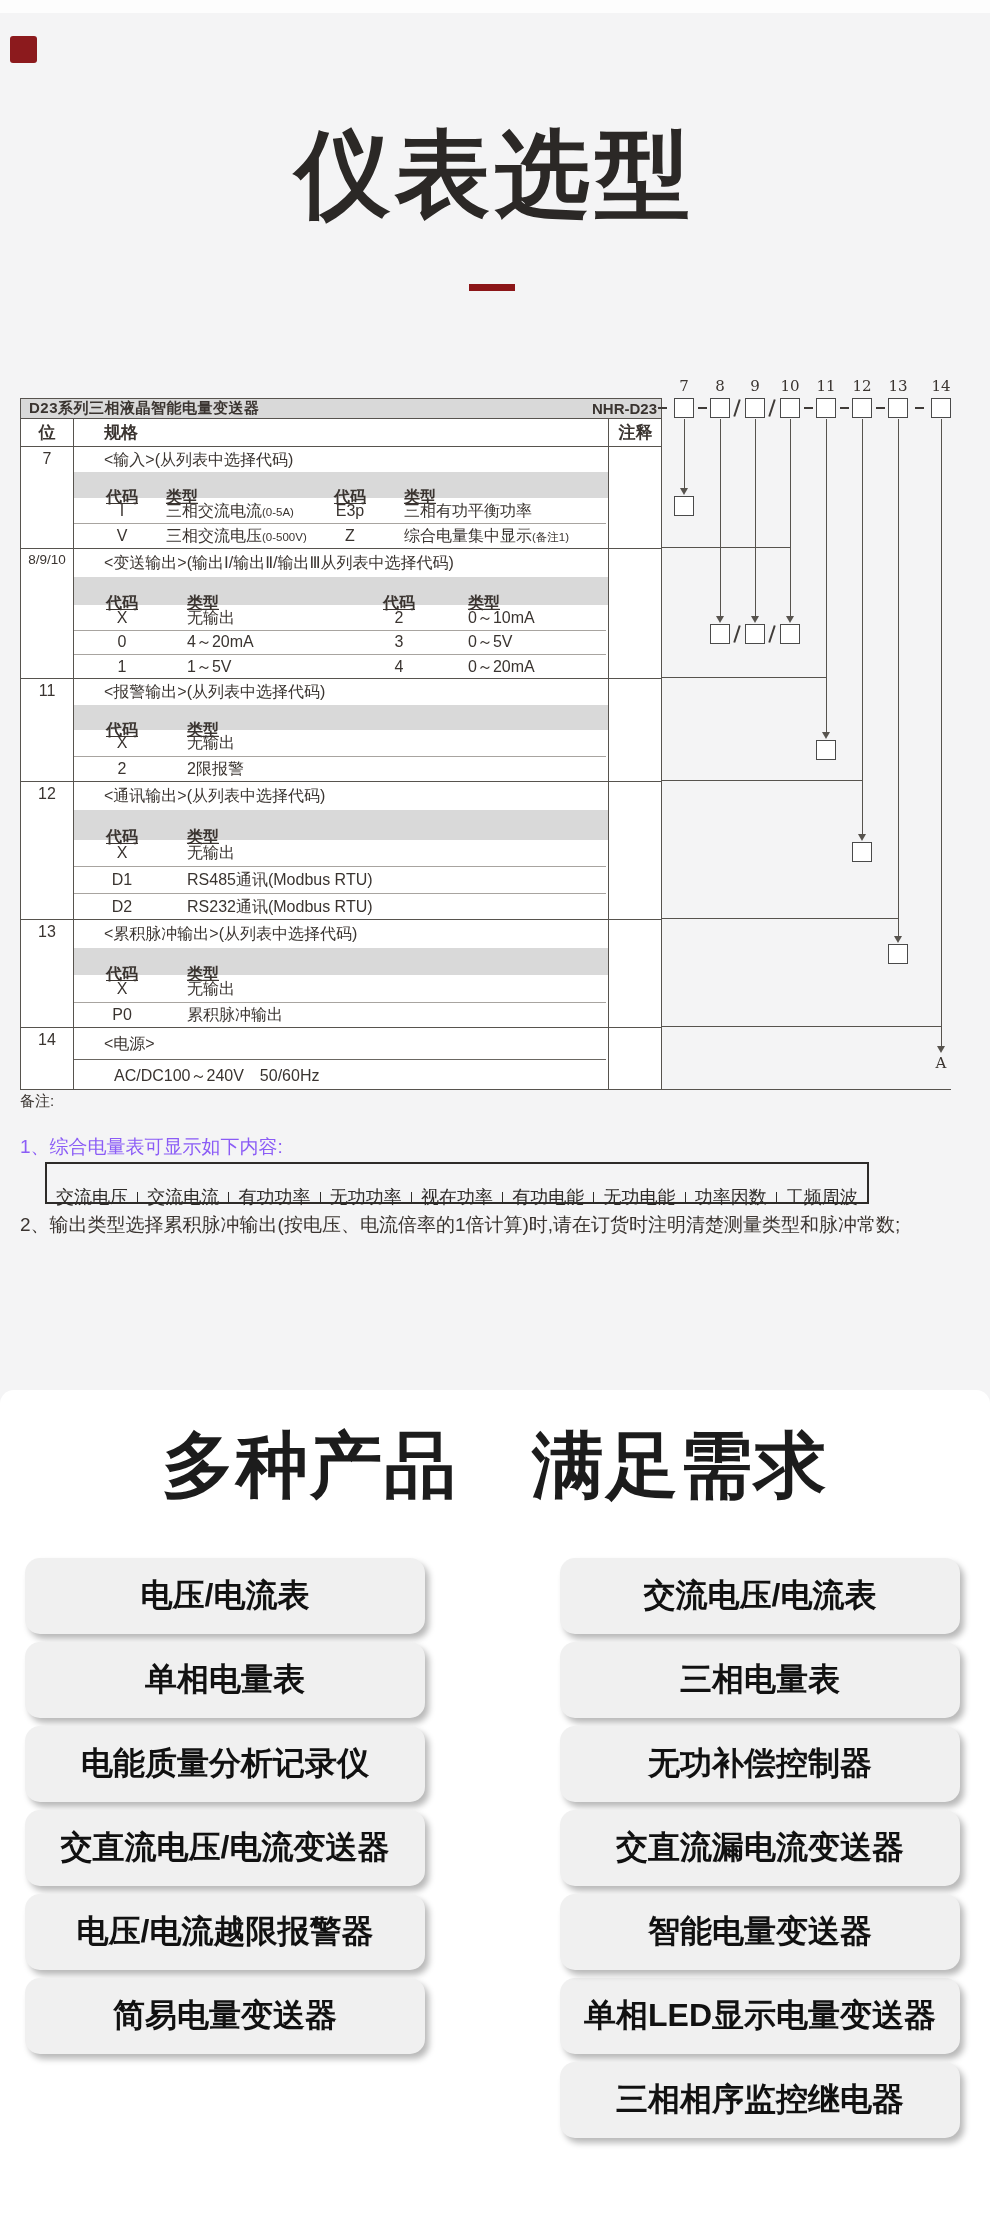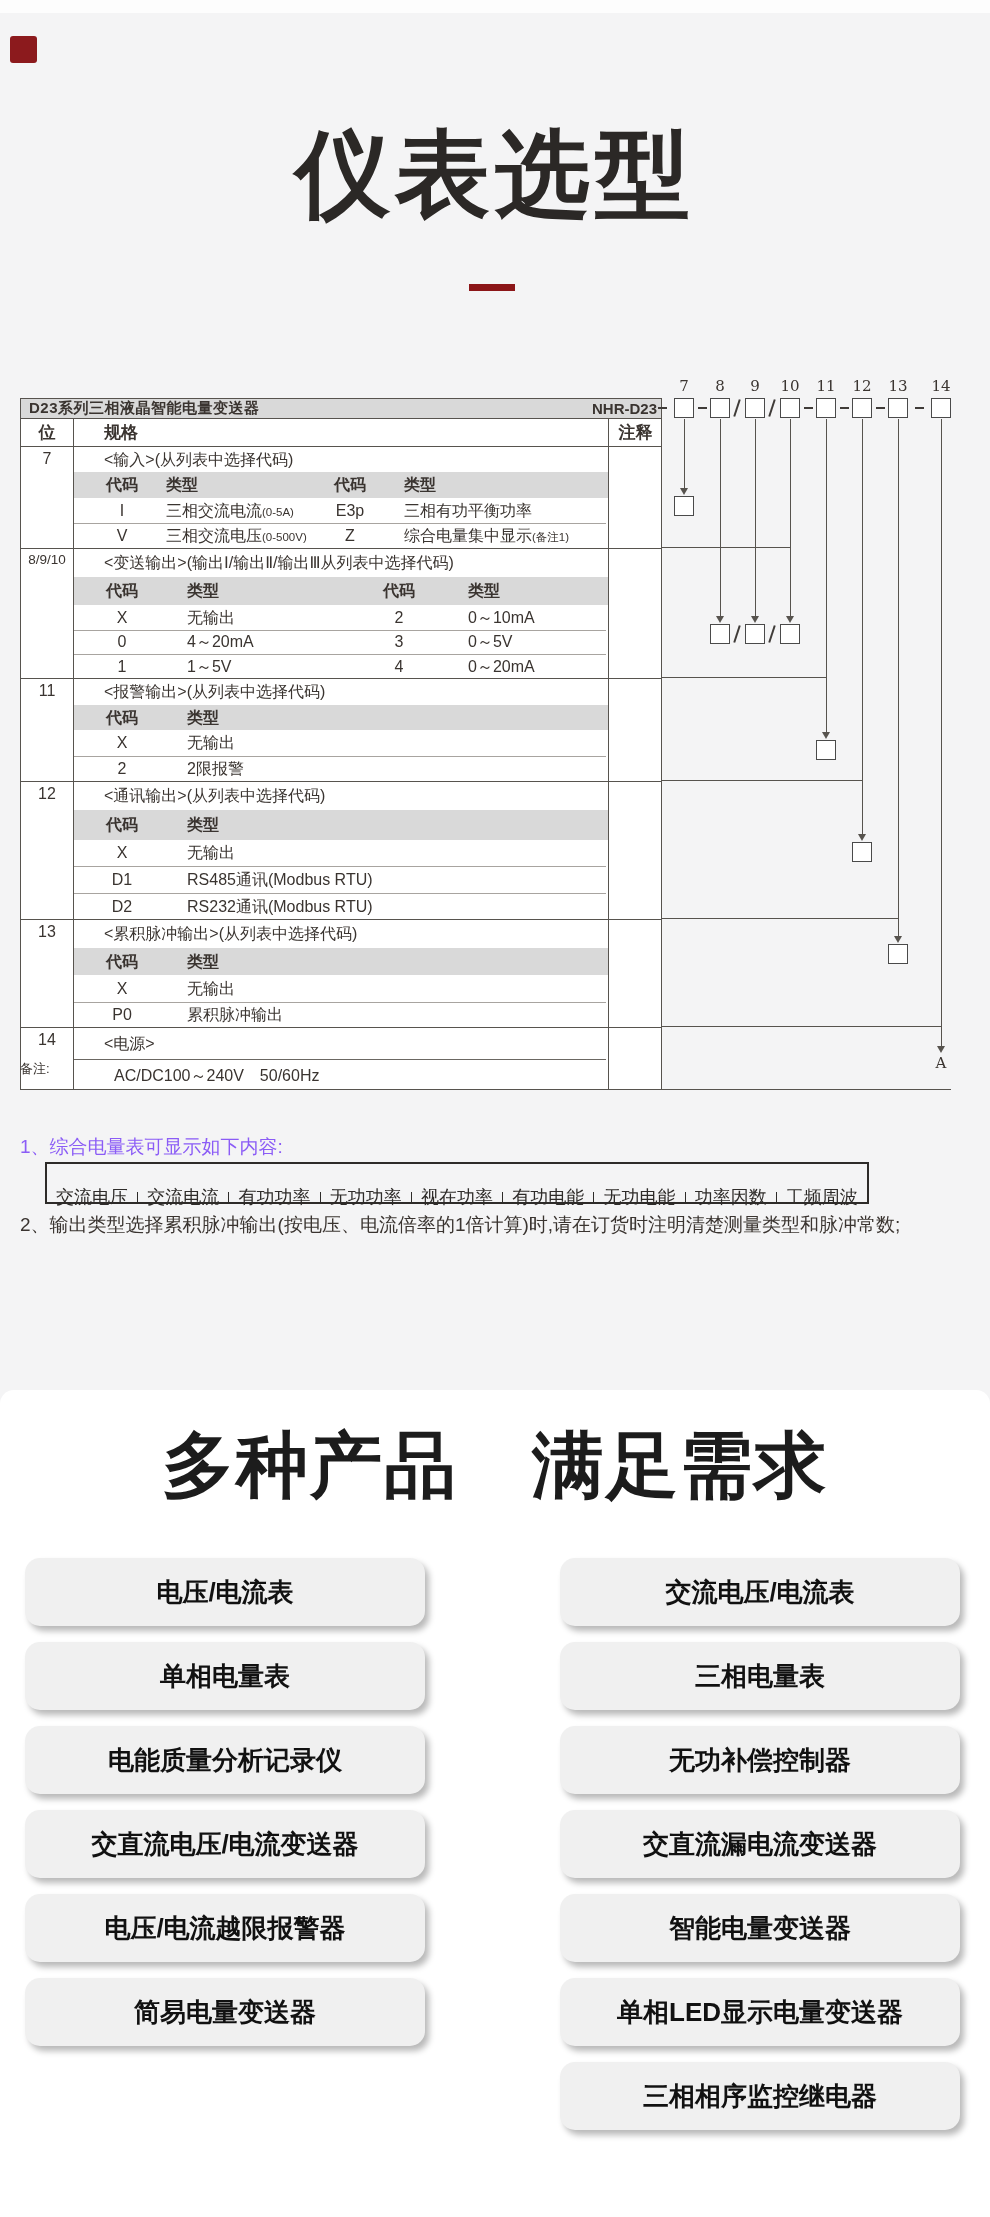--- a/index.html
+++ b/index.html
@@ -23,21 +23,21 @@
   .t-head .h-bit { position:absolute; left:0; top:0; width:52px; text-align:center; line-height:28px; }
   .t-head .h-spec { position:absolute; left:83px; top:0; line-height:28px; }
   .t-head .h-note { position:absolute; left:587px; width:55px; text-align:center; line-height:28px; }
 
   .sec { position:relative; width:100%; }
   .sec + .sec { border-top:1px solid #57534e; }
   .bit { position:absolute; left:0; top:3px; width:52px; text-align:center; font-size:16px; }
   .bit.small { font-size:13.5px; }
   .specline { padding-left:83px; }
   .band { position:relative; margin-left:52px; width:535px; background:#d9d9d9; font-weight:bold; }
-  .band span { position:absolute; top:0; }
+  .band span { position:absolute; top:12px;text-decoration:underline; }
   .band .bc1 { left:24px; width:50px; text-align:center; }
   .crow { position:relative; width:100%; }
   .crow .c1 { position:absolute; left:76px; width:50px; text-align:center; }
   .crow .t1, .band .bt1 { position:absolute; left:166px; }
   .s7 .crow .t1, .s7 .band .bt1 { left:145px; }
   .s7 .band .bt1 { left:93px; } 
   .band .bt1 { left:114px; }
   .s7 .crow .c2 { position:absolute; left:304px; width:50px; text-align:center; }
   .s7 .crow .t2 { position:absolute; left:383px; }
   .s7 .band .bc2 { left:252px; width:50px; text-align:center; }
@@ -60,37 +60,37 @@
   .hdash { position:absolute; width:9px; height:2px; background:#3f3b38; top:407px; }
   .hslash { position:absolute; width:2px; height:18px; background:#3f3b38; top:399px; transform:rotate(18deg); }
   .dline { position:absolute; width:1px; background:#57534e; top:419px; }
   .xline { position:absolute; height:1px; background:#57534e; left:662px; }
   .darr { position:absolute; width:0; height:0; border-left:4px solid transparent;
     border-right:4px solid transparent; border-top:7px solid #57534e; }
   .power-code-letter { position:absolute; width:24px; text-align:center; font-family:"DejaVu Serif", serif;
     font-size:15px; color:#3a3430; }
 
   
-  .notes-label { position:absolute; left:20px; top:1060px; font-size:13px; color:#3a3430; }
+  .notes-label { position:absolute; left:20px; top:1092px; font-size:15px; color:#3a3430; }
   .note1 { position:absolute; left:20px; top:1134px; font-size:19px; color:#8b5cf6; }
   .note-table { position:absolute; left:45px; top:1162px; width:824px; height:42px;
     border:2px solid #2e2b29; display:flex; }
   .note-cell { flex:1; border-right:1.5px solid #2e2b29; display:flex; align-items:center;
     justify-content:center; font-size:18px; color:#2e2b29;margin-top:28px; }
   .note-cell:last-child { border-right:none; }
   .note2 { position:absolute; left:20px; top:1212px; font-size:19px; color:#3a3430; }
 
   
   .products-card { position:absolute; left:0; top:1390px; width:990px; height:827px;
     background:#ffffff; border-radius:14px 14px 0 0; }
   .products-heading { position:absolute; left:0; top:28px; width:990px; text-align:center;
     font-size:72px; font-weight:900; color:#1c1c1c; letter-spacing:2px; }
-  .pbtn { position:absolute; width:400px; height:68px; background:#f0f0f0; border-radius:15px;
+  .pbtn { position:absolute; width:400px; height:76px; background:#f0f0f0; border-radius:15px;
     box-shadow:4px 5px 6px rgba(0,0,0,0.28); display:flex; align-items:center; justify-content:center;
-    font-size:26px; font-weight:bold; color:#111; cursor:pointer; }
+    font-size:32px; font-weight:bold; color:#111; cursor:pointer; }
 </style>
 </head>
 <body>
 
 <div id="page">
   <div id="top-strip"></div>
   <div id="corner-accent"></div>
 
   <div class="main-title">仪表选型</div>
   <div class="title-dash"></div>

